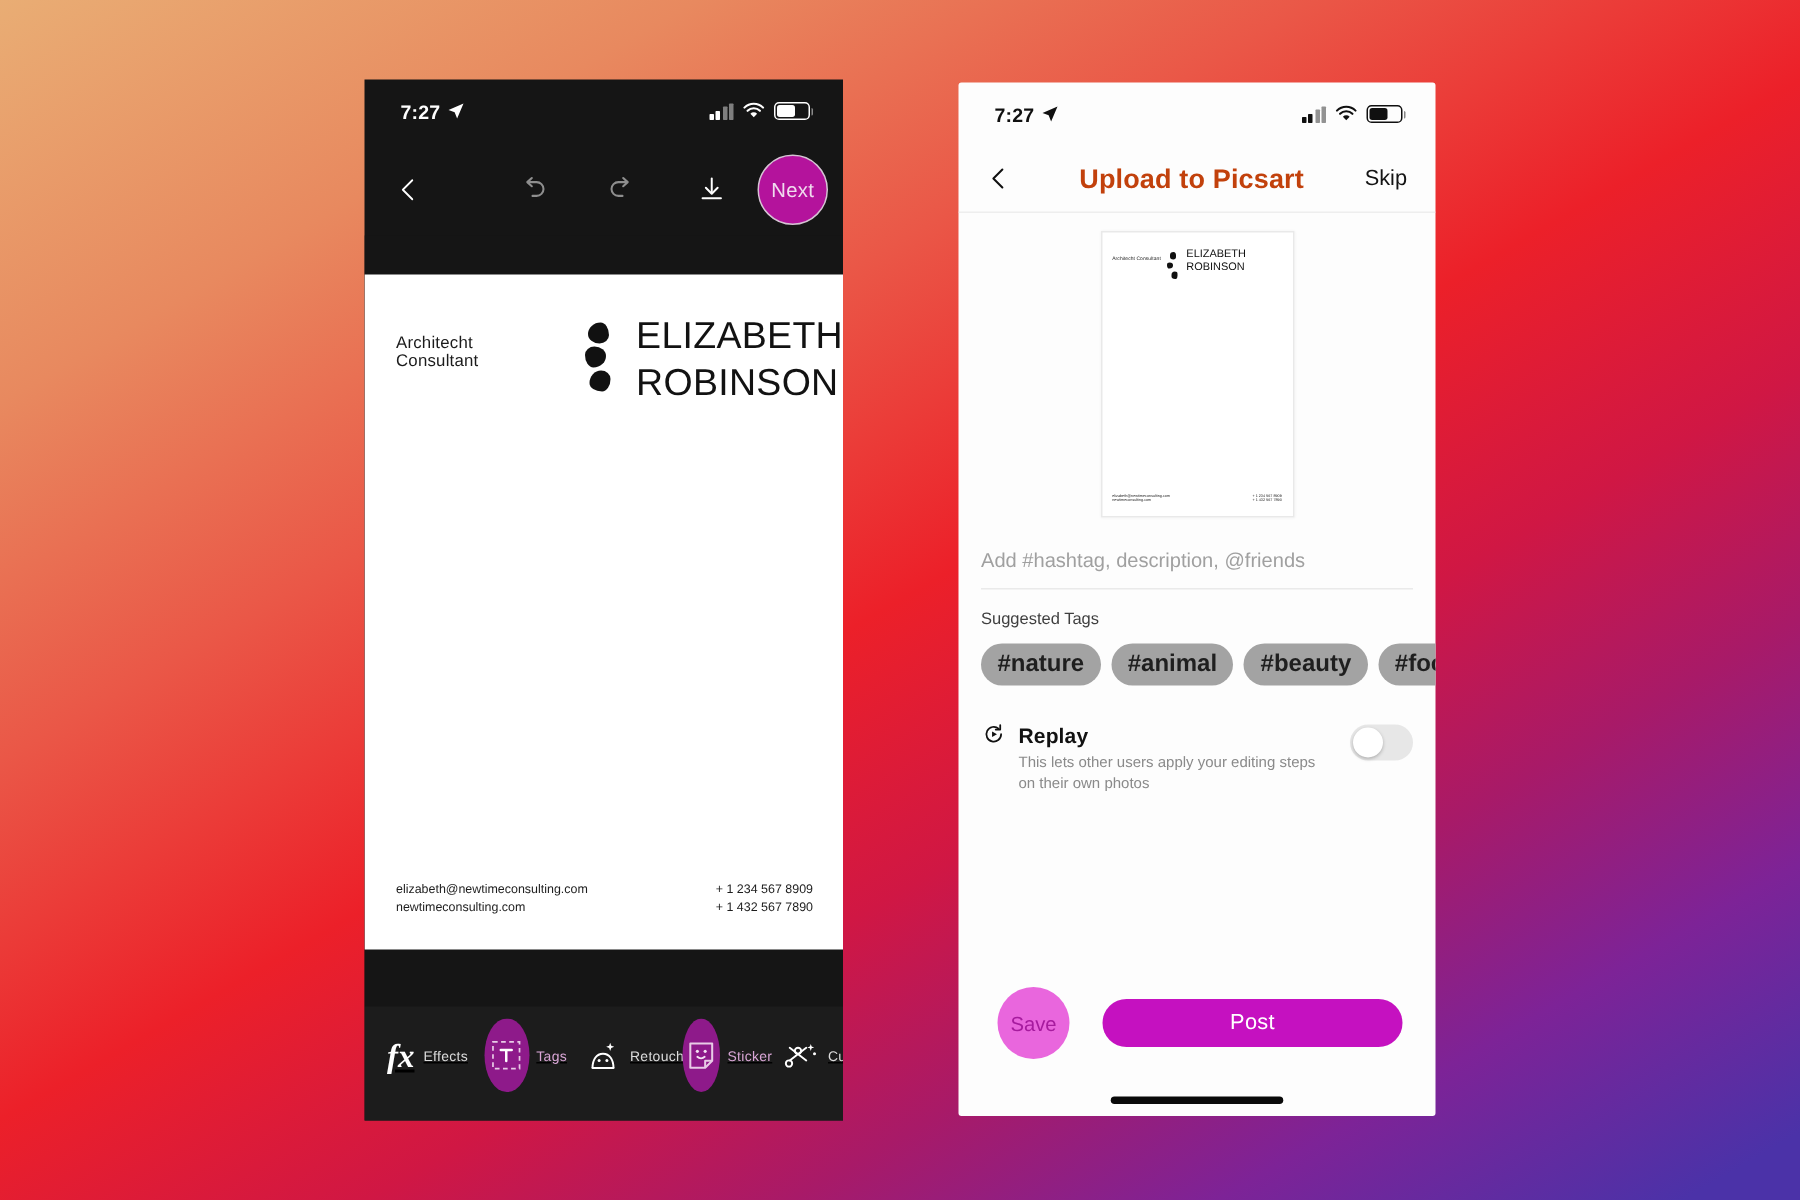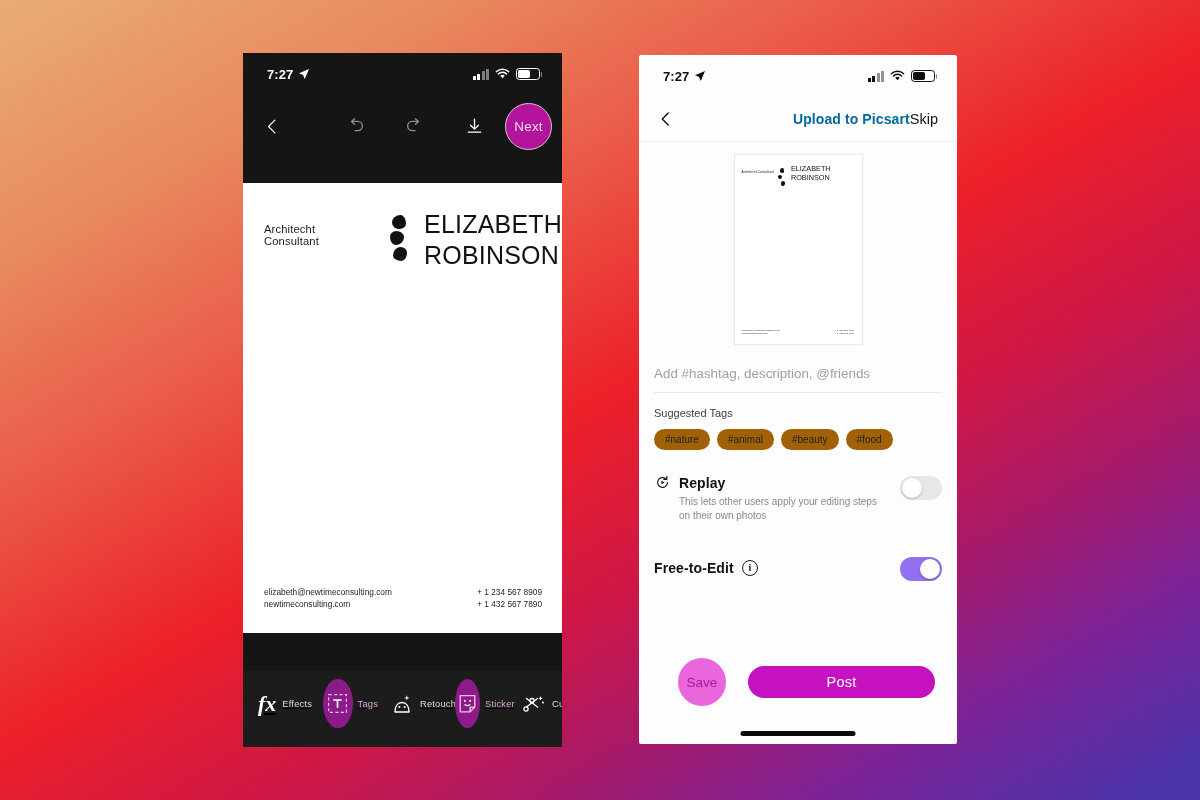--- a/index.html
+++ b/index.html
@@ -158,22 +158,22 @@
   .tool-label { font-size: 9.3px; color: #dcdcdc; letter-spacing:.2px; }
 
   
   .r-header {
     height: 45px;
     display: flex; align-items: center;
     padding: 0 19px 0 18px;
     border-bottom: 1px solid #eeeeee;
   }
   .r-title {
-    flex: 1; text-align: right;
-    font-size: 14px; font-weight: bold; color: #0369a1;
+    flex: 1; text-align: center;
+    font-size: 18px; font-weight: bold; color: #c2410c;
     letter-spacing: .1px;
   }
   .r-skip { font-size: 14.5px; color: #141414; }
   .r-back { width: 22px; display:flex; }
 
   .thumb-wrap {
     display: flex; justify-content: center;
     padding-top: 12px;
   }
   .thumb {
@@ -202,23 +202,23 @@
   .r-body { padding: 0 15px; }
   .desc-input {
     margin-top: 21px;
     padding-bottom: 11px;
     border-bottom: 1px solid #eaeaea;
     font-size: 13.4px; color: #a0a0a0;
   }
   .sug-title { margin-top: 14px; font-size: 11px; color: #3f3f3f; }
   .tag-row { display: flex; gap: 7px; margin-top: 10px; }
   .tag {
-    background: #a16207; border-radius: 20px;
+    background: #a3a3a3; border-radius: 20px;
     padding: 5px 11px;
-    font-size: 10px; font-weight: normal; color: #1f1f1f;
+    font-size: 16px; font-weight: bold; color: #1f1f1f;
   }
 
   .opt-row { display:flex; margin-top: 24px; }
   .opt-left { flex: 1; }
   .opt-head { display: flex; align-items: center; gap: 8px; }
   .opt-title { font-size: 14px; font-weight: bold; color: #121212; letter-spacing:.1px; }
   .opt-sub {
     margin-top: 4px; margin-left: 25px;
     font-size: 10px; line-height: 1.38; color: #8a8a8a;
     max-width: 205px;
@@ -243,21 +243,21 @@
     width: 16px; height: 16px; border-radius: 50%;
     border: 1.4px solid #1a1a1a;
     font-size: 10px; font-weight: bold; color:#1a1a1a;
     display: flex; align-items:center; justify-content:center;
     margin-left: 8px; font-family: "Liberation Serif", serif;
   }
 
   .r-actions {
     position: absolute; left: 0; right: 0; bottom: 38px;
     display: flex; align-items: center;
-    padding: 0 22px 0 39px; gap: 22px;
+    padding: 0 22px 0 26px; gap: 22px;
   }
   .save-btn {
     width: 48px; height: 48px; border-radius: 50%;
     background: #e966dd; color: #a61b9e;
     display:flex; align-items:center; justify-content:center;
     font-size: 13.5px;
   }
   .post-btn {
     flex: 1; height: 32px; border-radius: 24px;
     background: #c511c0; color: #fff;
@@ -510,28 +510,20 @@
           </svg>
           <div class="opt-title">Replay</div>
         </div>
         <div class="opt-sub">This lets other users apply your editing steps on their own photos</div>
       </div>
       <div class="toggle off">
           <span class="knob"></span>
         </div>
     </div>
 
-    <div class="fte-row">
-      <div class="fte-label">Free-to-Edit</div>
-      <div class="info-i">i</div>
-      <div style="flex:1"></div>
-      <div class="toggle on">
-          <span class="knob"></span>
-        </div>
-    </div>
 
   </div>
 
   <div class="r-actions">
     <div class="save-btn">Save</div>
     <div class="post-btn">Post</div>
   </div>
 
   <div class="home-ind-dark"></div>
 </div>

